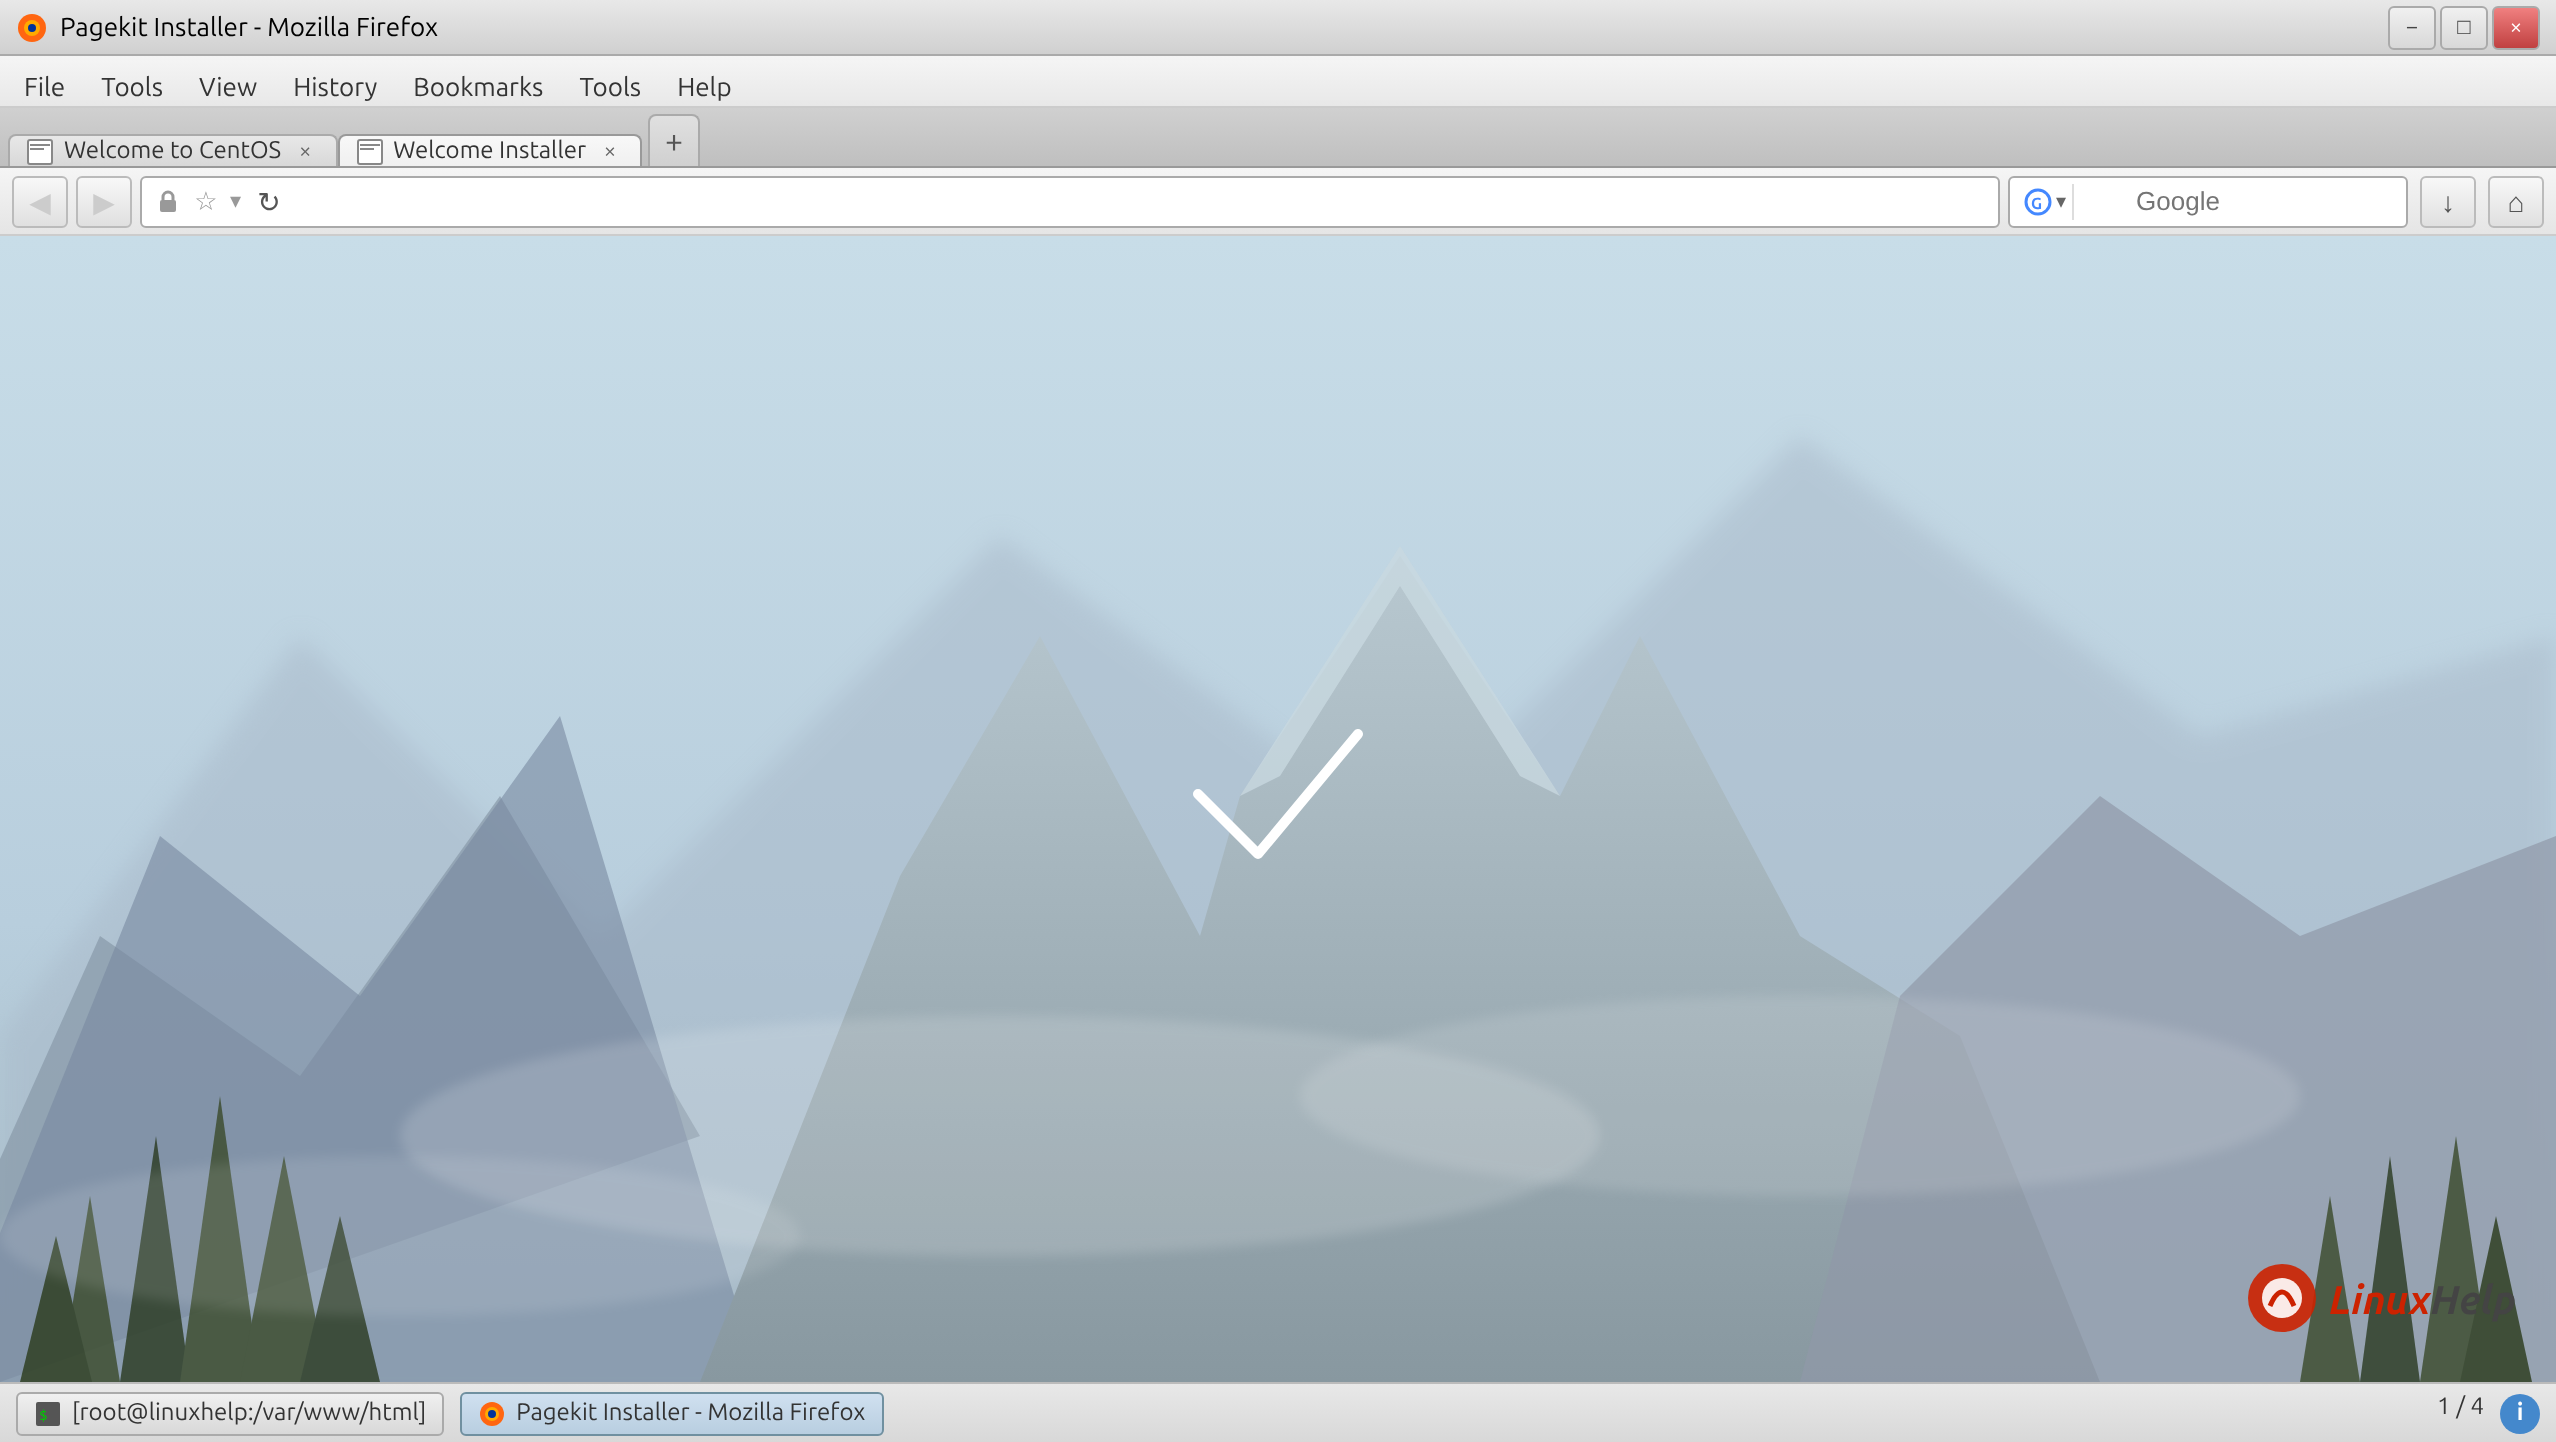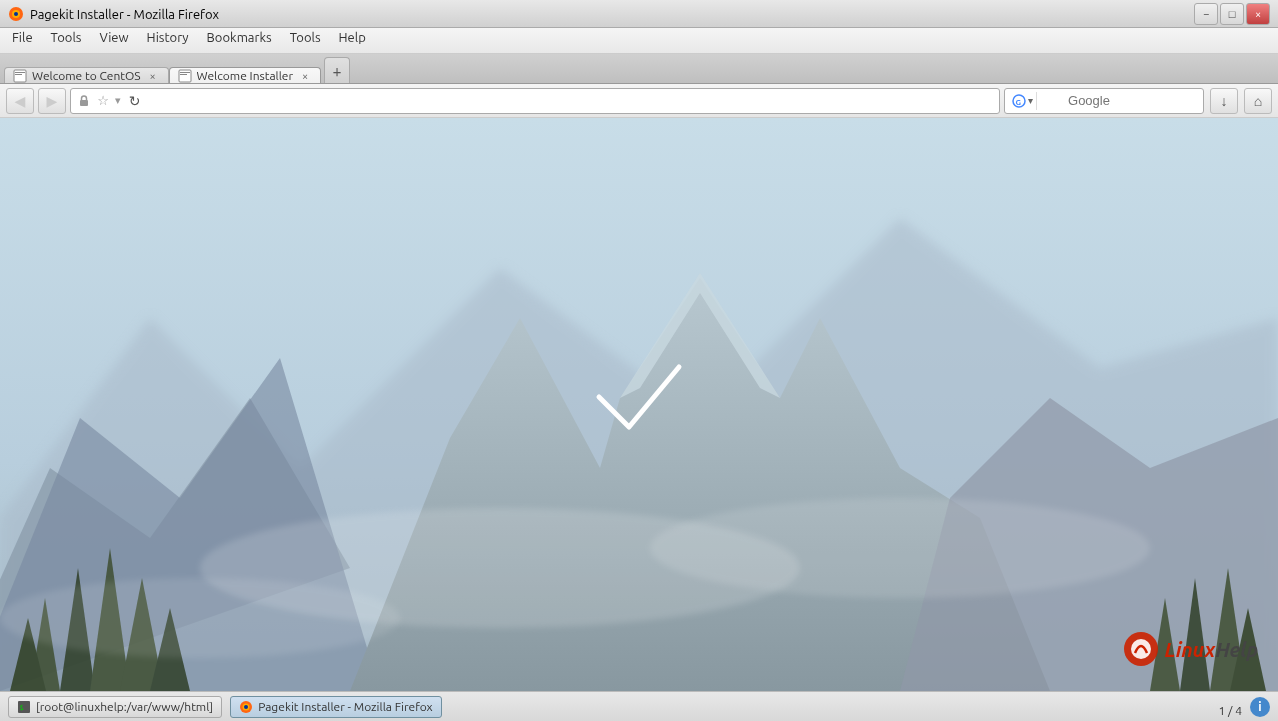--- a/index.html
+++ b/index.html
@@ -34,21 +34,21 @@
       font-size: 11px;
       color: #444;
     }
 
     
     #menu-bar {
       height: 26px;
       background: linear-gradient(to bottom, #f5f5f5, #e8e8e8);
       border-bottom: 1px solid #ccc;
       display: flex;
-      align-items: flex-start;
+      align-items: flex-end;
       padding: 0 4px;
       gap: 2px;
     }
     .menu-item {
       padding: 2px 8px;
       font-size: 13px;
       color: #333;
       cursor: pointer;
       border-radius: 3px;
     }
@@ -253,21 +253,21 @@
       cursor: pointer;
       font-size: 12px;
       color: #333;
     }
     .status-taskitem.active {
       background: linear-gradient(to bottom, #d0e0f0, #b8cee0);
       border-color: #7090a0;
     }
     #status-right {
       display: flex;
-      align-items: flex-end;
+      align-items: flex-start;
       gap: 8px;
       font-size: 12px;
       color: #333;
       margin-left: 40px;
     }
     #page-counter {
       font-size: 12px;
       color: #333;
     }
     #info-icon {

